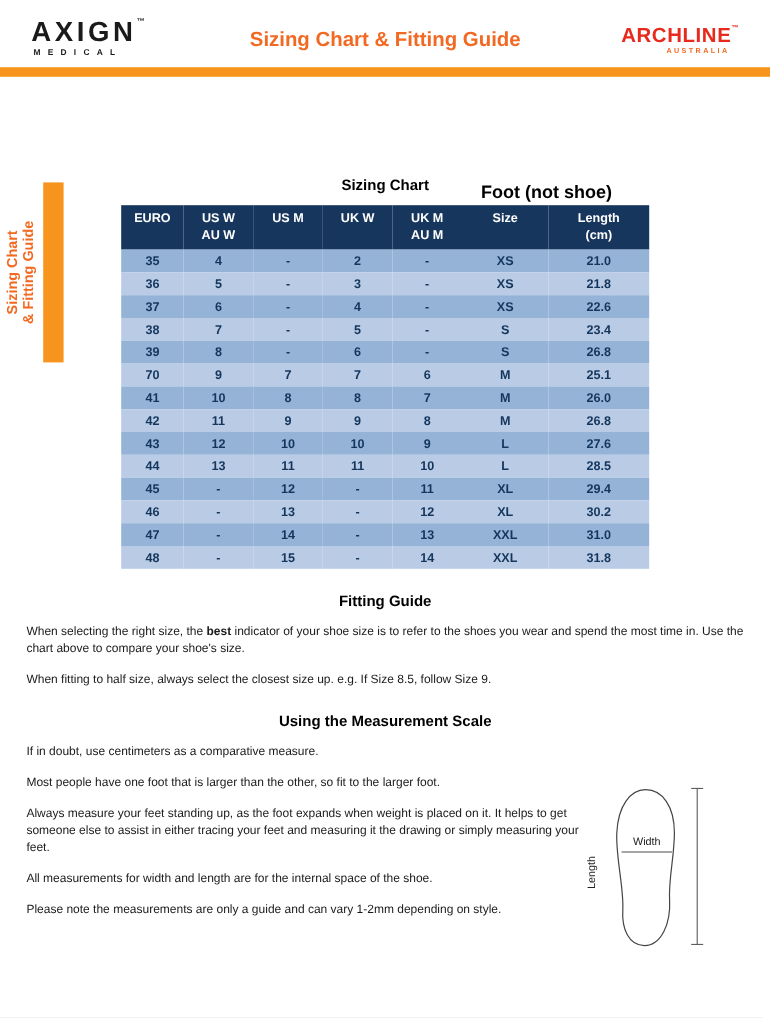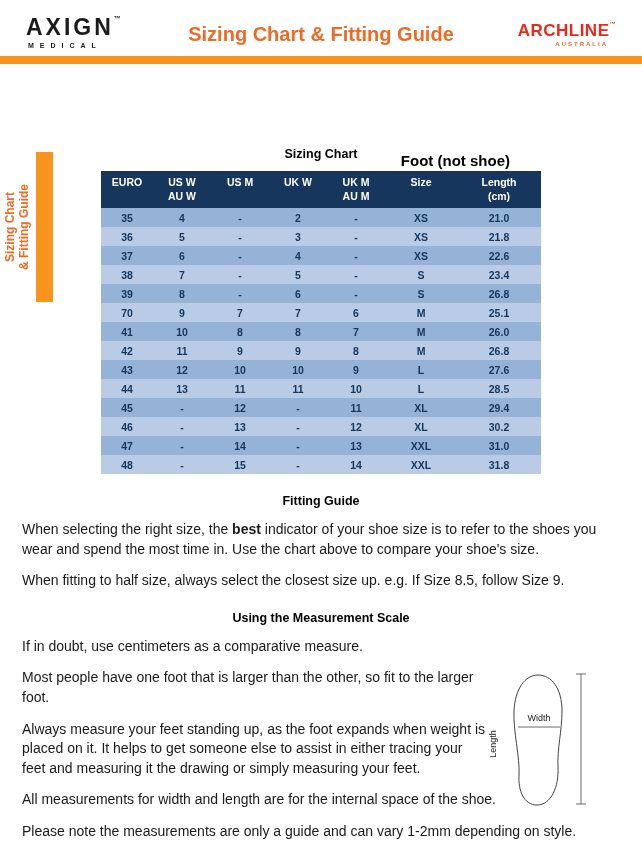--- a/index.html
+++ b/index.html
@@ -24,21 +24,21 @@
     height: 56px;
   }
   .axign-logo { width: 120px; line-height: 1; }
   .axign-name { font-size: 23px; font-weight: bold; letter-spacing: 3px; color: #1a1a1a; }
   .axign-name sup { font-size: 7px; letter-spacing: 0; vertical-align: 14px; }
   .axign-sub { font-size: 7px; font-weight: bold; letter-spacing: 6px; margin-top: 3px; margin-left: 2px; color: #1a1a1a; }
   .doc-title {
     flex: 1;
     margin: 8px 0 0 0;
     text-align: center;
-    font-size: 20px;
+    font-size: 17px;
     font-weight: bold;
     color: var(--orange-title);
   }
   .archline-logo { width: 120px; text-align: right; line-height: 1; margin-top: 6px; }
   .arch-name { font-size: 17px; font-weight: bold; letter-spacing: 0.5px; color: var(--red); }
   .arch-name sup { font-size: 6px; vertical-align: 10px; color: var(--red); }
   .arch-sub { font-size: 6px; font-weight: bold; letter-spacing: 2px; color: var(--orange-title); margin-top: 2px; margin-right: 8px; }
   .orange-bar { height: 8px; background: var(--orange-bar); }
 
   
@@ -86,21 +86,21 @@
     text-align: center;
     font-size: 10.5px;
     font-weight: bold;
     color: var(--cell-text);
   }
   tr.row-dark td  { background: var(--row-dark); }
   tr.row-light td { background: var(--row-light); }
 
   .fitting-section { margin-top: 20px; }
   .fitting-section .section-heading { margin-bottom: 4px; }
-  p.body-text { font-size: 14px; line-height: 1.4; margin: 12px 0 0 0; color: #1a1a1a; }
+  p.body-text { font-size: 10px; line-height: 1.4; margin: 12px 0 0 0; color: #1a1a1a; }
   p.body-text b { font-weight: bold; }
 
   .measure-section { position: relative; margin-top: 20px; }
   .measure-section .section-heading { margin-bottom: 4px; }
   .narrow { max-width: 466px; }
   .p-all { margin-top: 42px; }
   .p-note { margin-top: 14px; max-width: 560px; }
 
   .foot-diagram { position: absolute; right: 32px; top: 58px; width: 100px; height: 140px; }
   .foot-diagram svg { display: block; }

